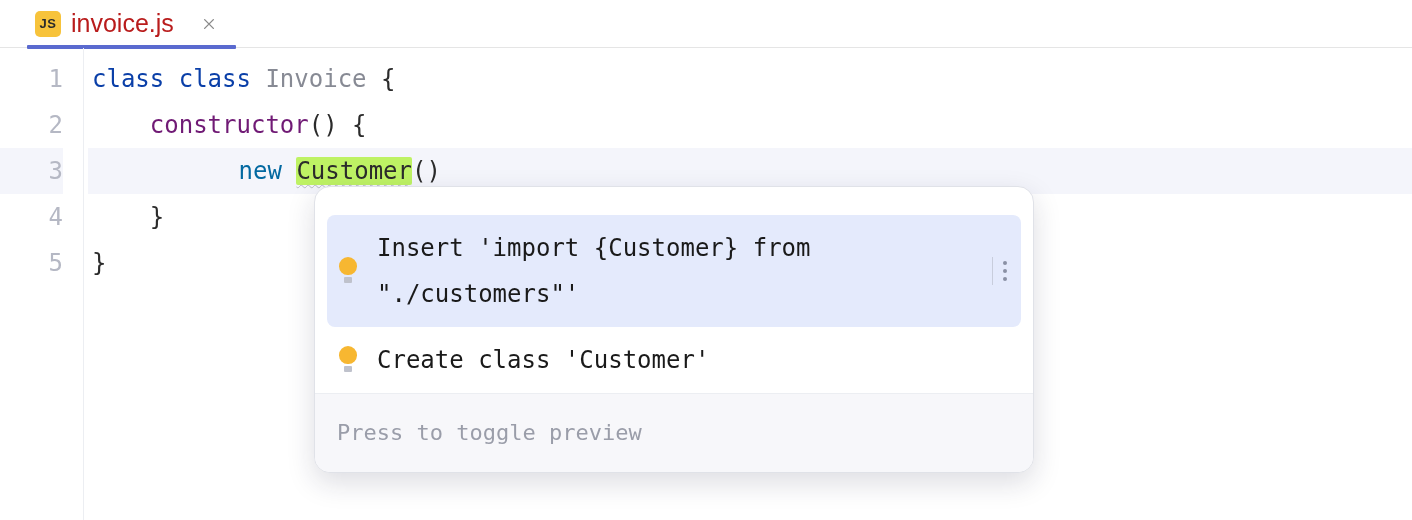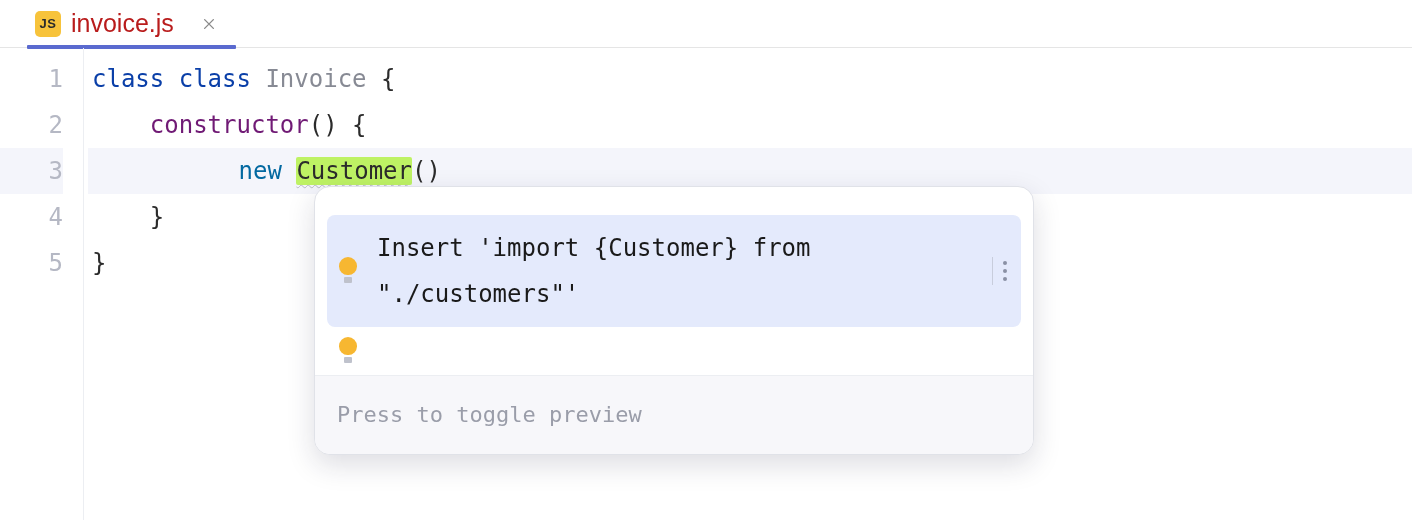--- a/index.html
+++ b/index.html
@@ -200,17 +200,18 @@
         <span class="bulb"></span>
         <span class="label">Insert 'import {Customer} from "./customers"'</span>
         <span class="more-dots">
           <span></span>
             <span></span>
             <span></span>
         </span>
       </div>
       <div class="popup-item">
         <span class="bulb"></span>
+        <span class="label">Create class 'Customer'</span>
       </div>
       <div class="popup-footer">Press to toggle preview</div>
     </div>
   </div>
 </div>
 
 </body></html>

